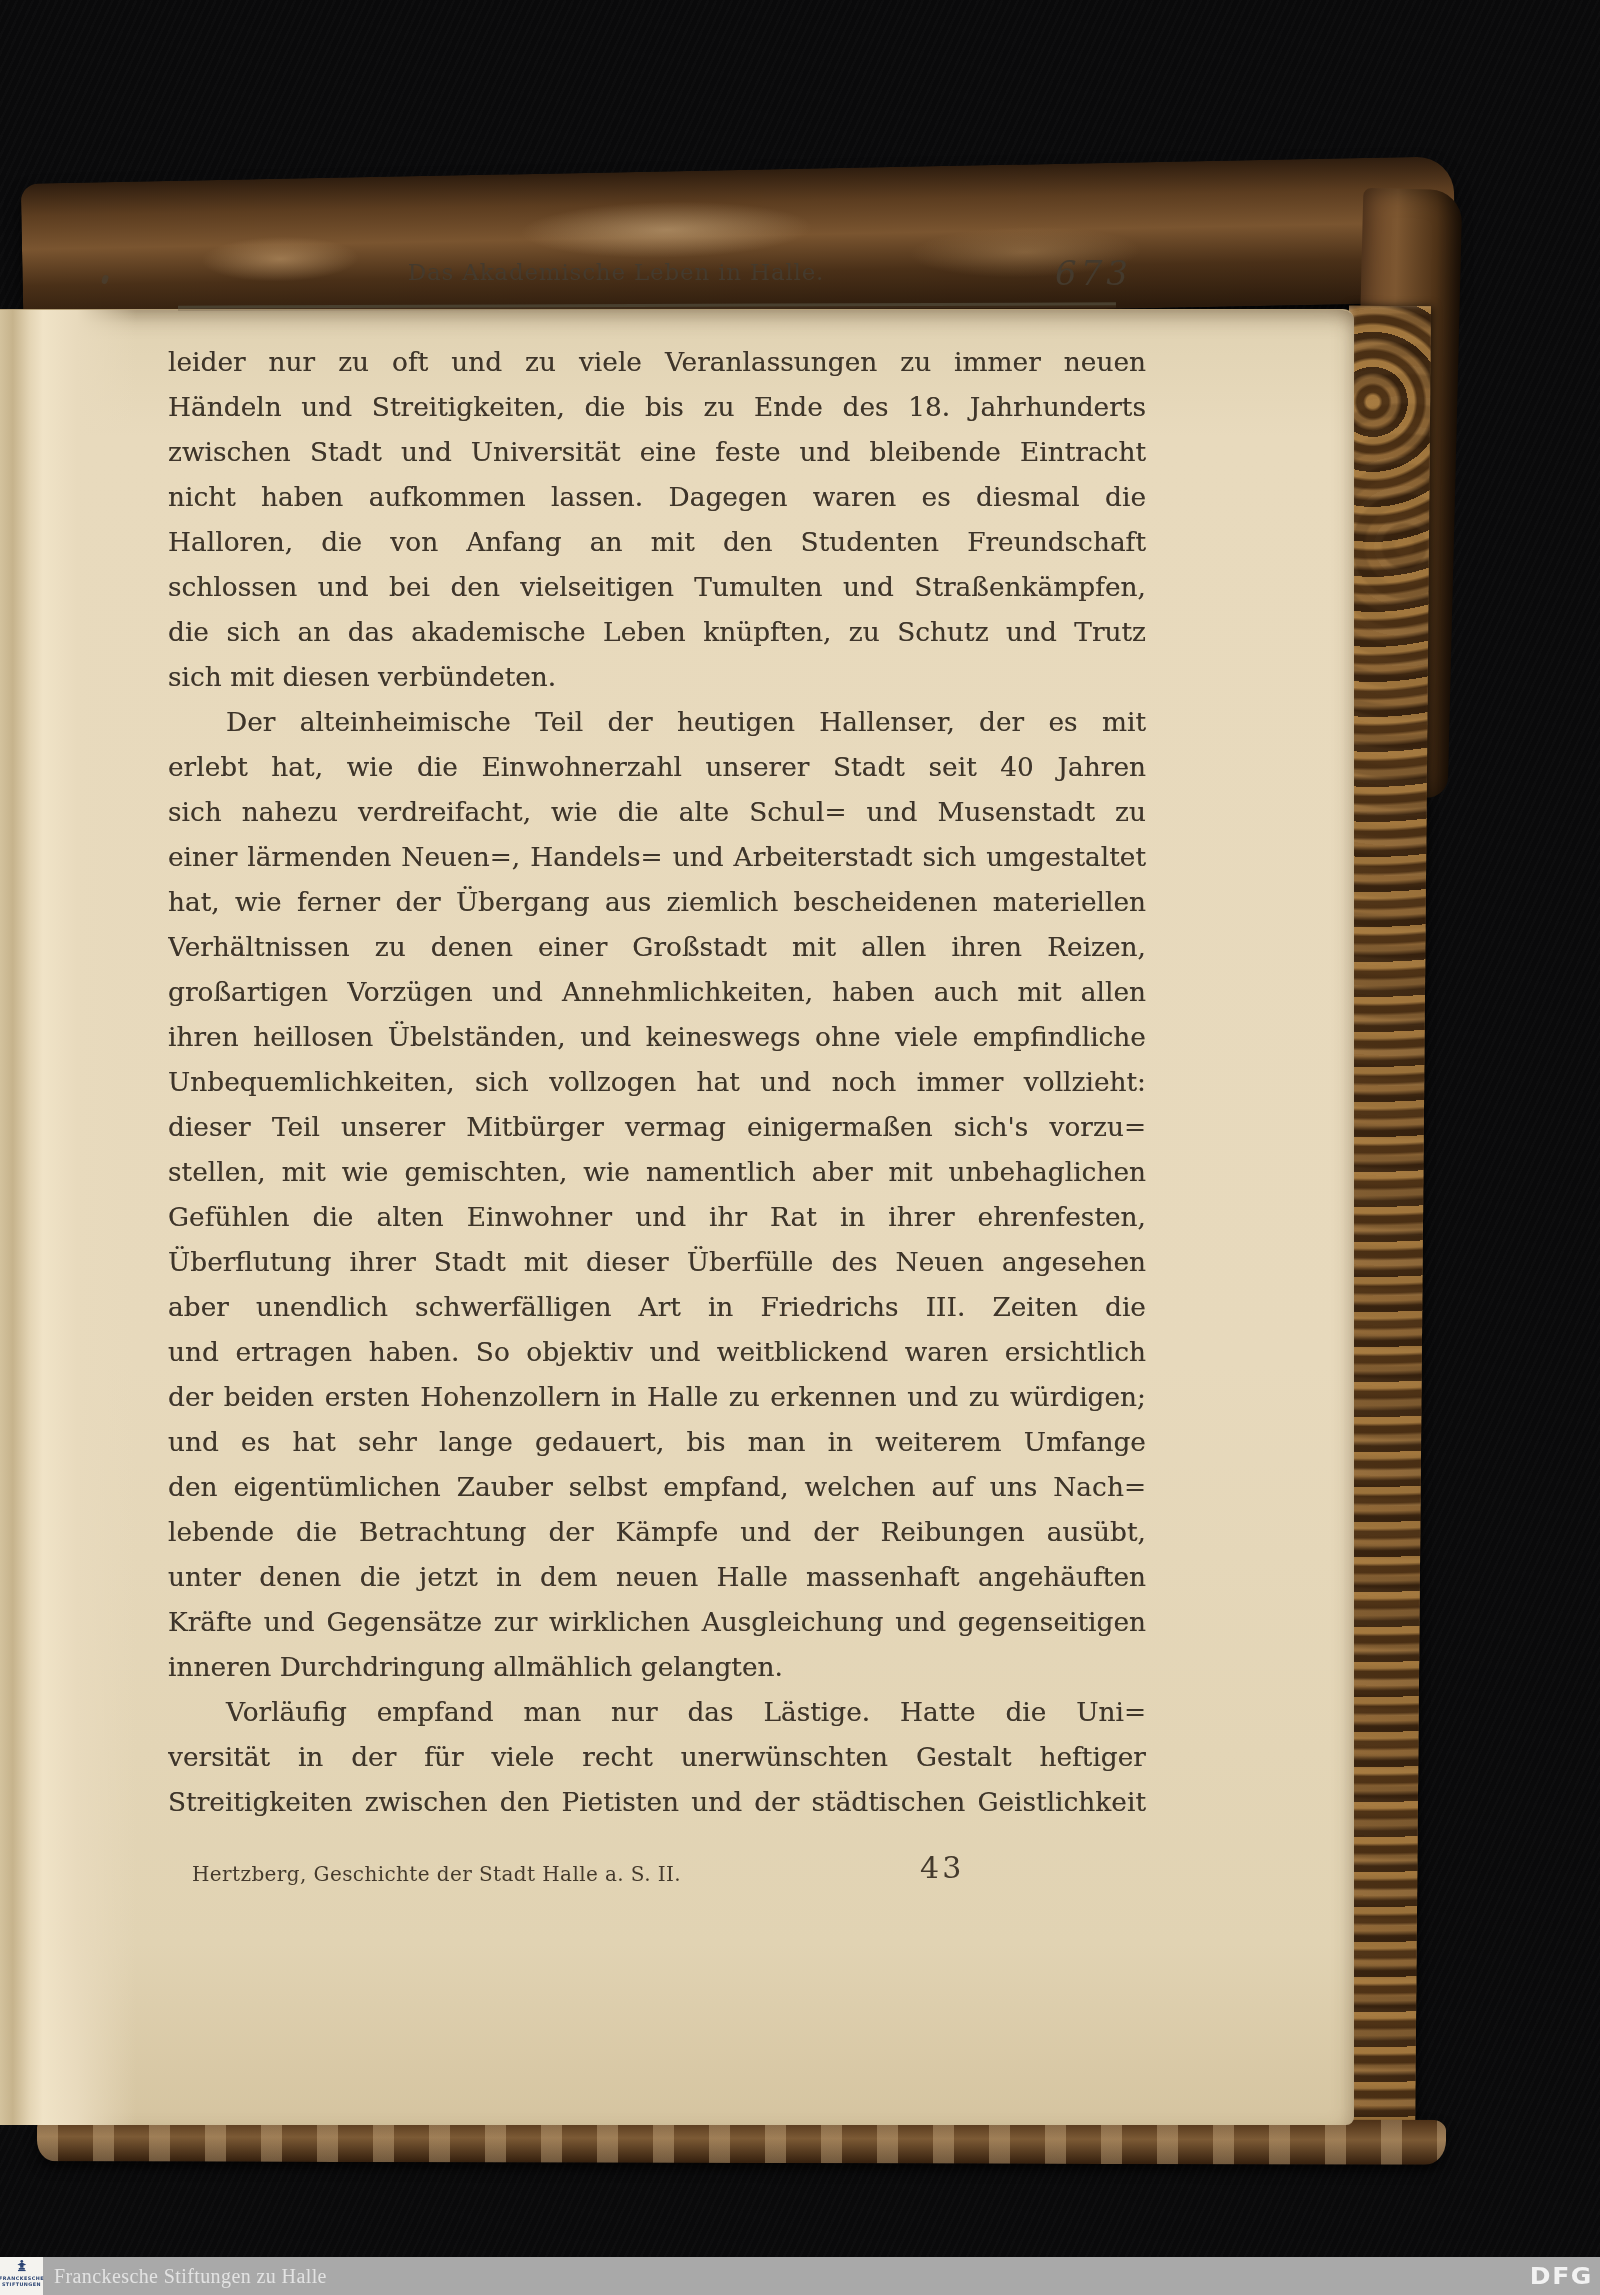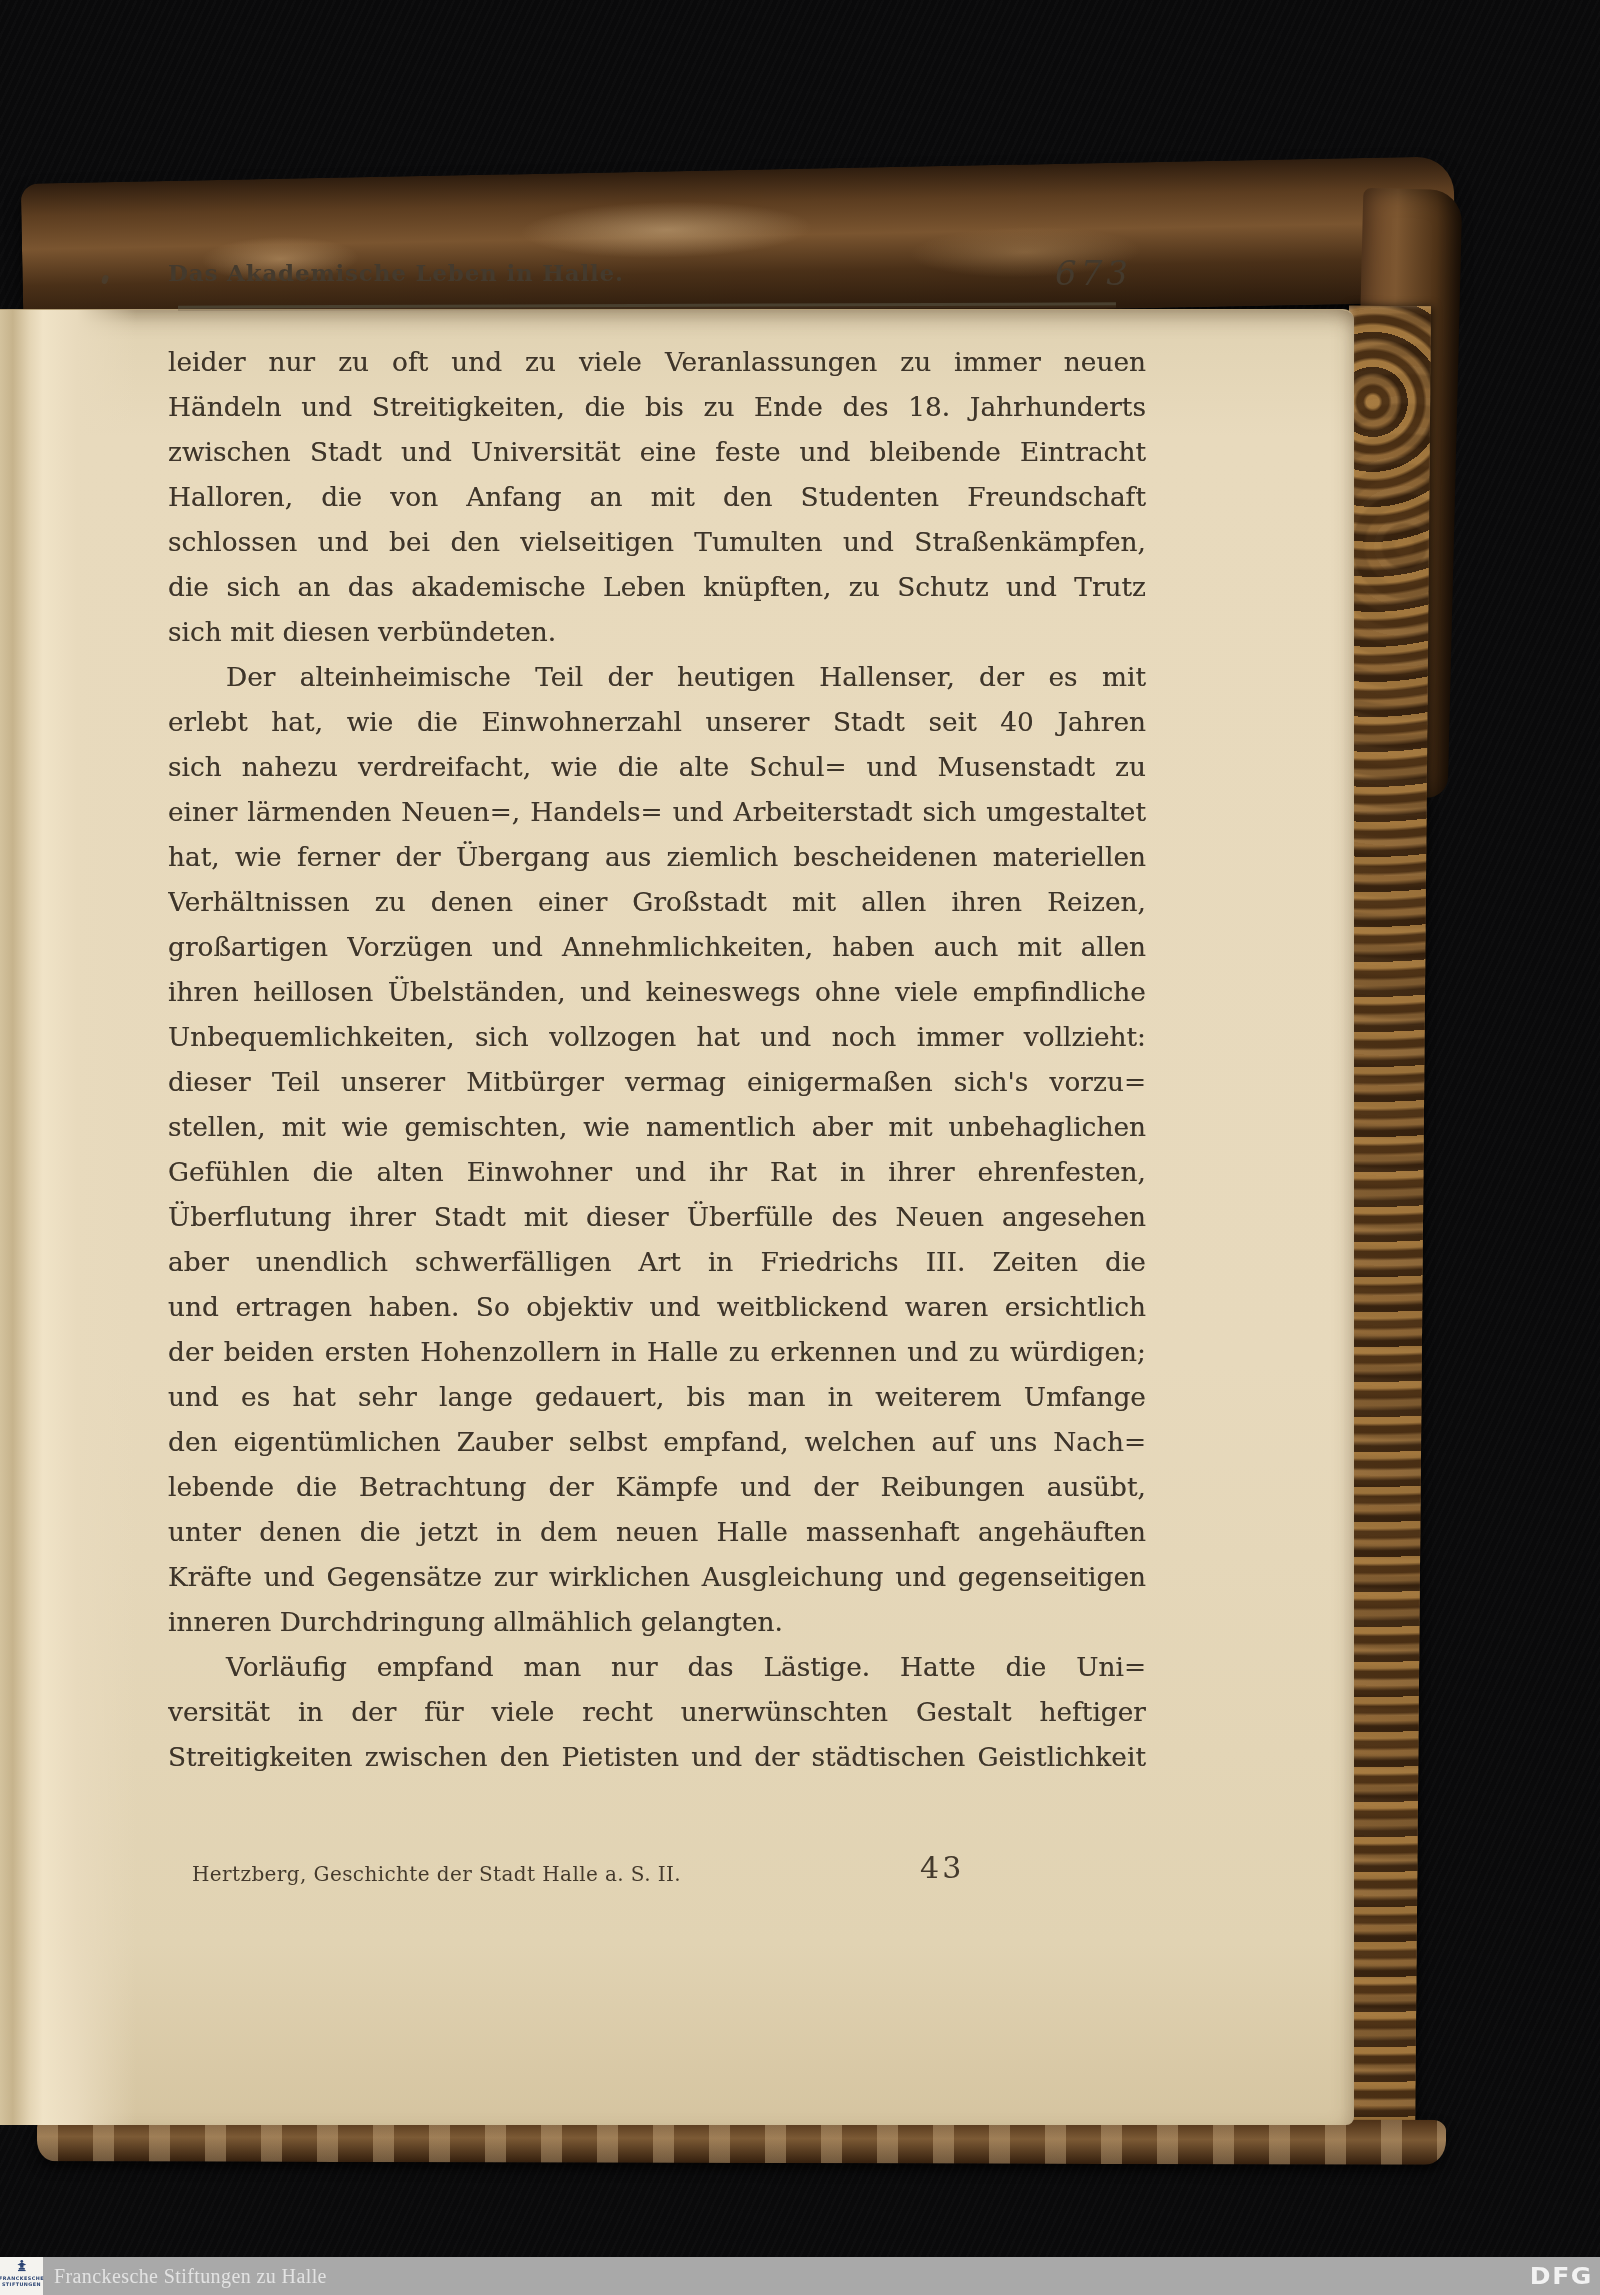--- a/index.html
+++ b/index.html
@@ -65,21 +65,21 @@
     position:absolute;left:0;top:0;width:136px;height:100%;
     background:linear-gradient(90deg,#d3c29d 0,#c6b38c 12.8px,#e4d5b5 30px,#f0e3c7 43px,#ead CBb 0);
     background:linear-gradient(90deg,#d3c29d 0px,#c6b38c 12.8px,#e4d5b5 30px,#f0e3c7 43px,#e8dabd 77px,rgba(232,218,189,0) 136px);
   }
   .speck{position:absolute;left:102px;top:275px;width:5.6px;height:8.8px;background:#4a3f30;border-radius:60% 40% 60% 60%;transform:rotate(18deg);opacity:.8;}
 
   
   .ink{color:#3e352a;}
   .running-title{
     position:absolute;left:168px;top:259px;width:896px;
-    font-size:23px;letter-spacing:0.8px;color:#443a2d;font-weight:bold;
+    text-align:center;font-size:23px;letter-spacing:0.8px;color:#443a2d;
   }
   .page-number{
     position:absolute;left:1055px;top:253px;font-size:34px;letter-spacing:4px;color:#443a2d;font-style:italic;
   }
   .header-rule{
     position:absolute;left:178px;top:304px;width:938px;height:3.2px;
     background:#49402f;box-shadow:0 2.4px 0 rgba(90,75,55,.25);
     transform:rotate(-.2deg);
   }
   .text-block{
@@ -136,20 +136,21 @@
   <div class="speck"></div>
 
   <div class="running-title ink">Das Akademische Leben in Halle.</div>
   <div class="page-number ink">673</div>
   <div class="header-rule"></div>
 
   <div class="text-block" id="text-block">
       <div class="line">leider nur zu oft und zu viele Veranlassungen zu immer neuen</div>
       <div class="line">Händeln und Streitigkeiten, die bis zu Ende des 18. Jahrhunderts</div>
       <div class="line">zwischen Stadt und Universität eine feste und bleibende Eintracht</div>
+      <div class="line">nicht haben aufkommen lassen. Dagegen waren es diesmal die</div>
       <div class="line">Halloren, die von Anfang an mit den Studenten Freundschaft</div>
       <div class="line">schlossen und bei den vielseitigen Tumulten und Straßenkämpfen,</div>
       <div class="line">die sich an das akademische Leben knüpften, zu Schutz und Trutz</div>
       <div class="line end">sich mit diesen verbündeten.</div>
       <div class="line indent">Der alteinheimische Teil der heutigen Hallenser, der es mit</div>
       <div class="line">erlebt hat, wie die Einwohnerzahl unserer Stadt seit 40 Jahren</div>
       <div class="line">sich nahezu verdreifacht, wie die alte Schul= und Musenstadt zu</div>
       <div class="line">einer lärmenden Neuen=, Handels= und Arbeiterstadt sich umgestaltet</div>
       <div class="line">hat, wie ferner der Übergang aus ziemlich bescheidenen materiellen</div>
       <div class="line">Verhältnissen zu denen einer Großstadt mit allen ihren Reizen,</div>

